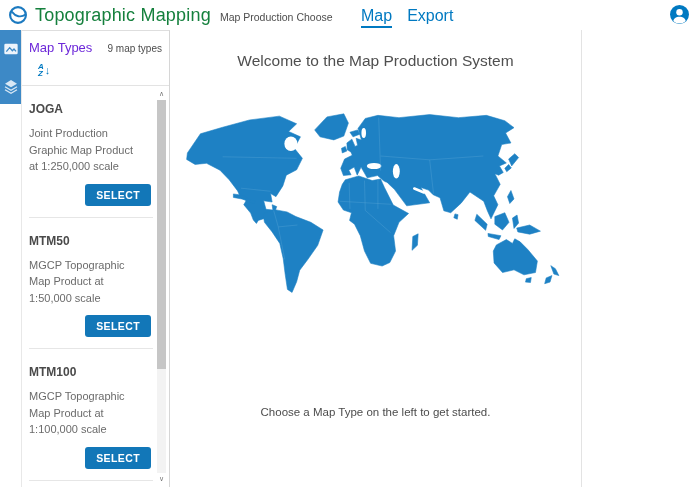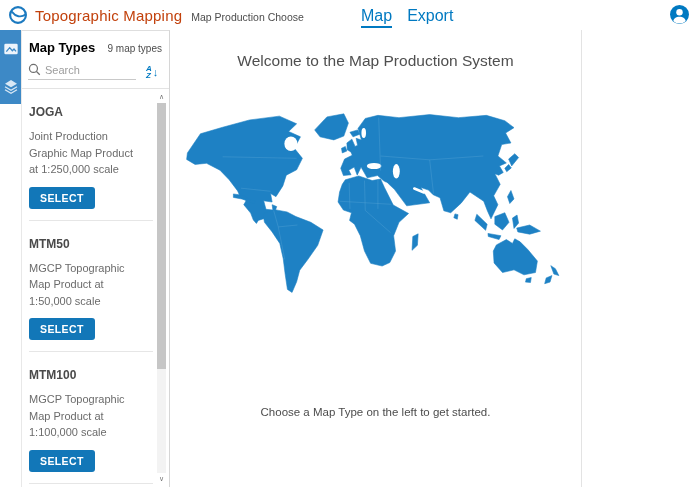--- a/index.html
+++ b/index.html
@@ -2,56 +2,56 @@
 <html><head>
 <meta charset="utf-8">
 <style>
   * { margin:0; padding:0; box-sizing:border-box; }
   html,body { width:699px; height:487px; background:#fff; overflow:hidden;
               font-family:"Liberation Sans","DejaVu Sans",sans-serif; }
 
   
   .header { height:30px; display:flex; align-items:center; position:relative; background:#fff; }
   .logo { width:20px; height:20px; margin:0 7px 0 8px; flex:0 0 auto; }
-  .app-title { font-size:15px; color:#c2410c; letter-spacing:.2px; }
+  .app-title { font-size:18px; color:#15803d; letter-spacing:.2px; }
   .app-subtitle { font-size:10.5px; color:#4d4d4d; margin-left:9px; padding-top:3px; }
   .tabs { position:absolute; left:361px; top:0; height:30px; display:flex; gap:15px; align-items:center; }
   .tab { font-size:16px; color:#0079c1; cursor:pointer; position:relative; padding:6px 0 5px; }
   .tab.active:after { content:""; position:absolute; left:0; right:0; bottom:2px; height:2px; background:#0079c1; }
   .account { position:absolute; right:10px; top:5px; width:19px; height:19px; }
 
   
   .body { display:flex; height:457px; }
 
   
   .rail { width:22px; border-right:1px solid #e8e8e8; background:#fff; }
   .rail-block { background:#3d89c6; }
   .rail-cell { width:22px; height:37px; display:flex; align-items:center; justify-content:center; cursor:pointer; }
 
   
   .sidebar { width:148px; border-right:1px solid #d6d6d6; border-top:1px solid #dedede;
              display:flex; flex-direction:column; background:#fff; }
   .sb-head { display:flex; align-items:baseline; justify-content:space-between; padding:9px 7px 0 7px; }
-  .sb-title { font-size:13px; font-weight:bold; color:#000000; }
+  .sb-title { font-size:13px; font-weight:normal; color:#6d28d9; }
   .sb-count { font-size:10px; color:#4c4c4c; }
   .search-row { display:flex; align-items:center; padding:8px 6px 0 6px; }
   .search-wrap { display:flex; align-items:center; gap:4px; border-bottom:1px solid #c9c9c9;
                  padding-bottom:3px; width:108px; }
   .search-input { border:none; outline:none; width:84px; font-size:11px; color:#4c4c4c;
                   font-family:"Liberation Sans","DejaVu Sans",sans-serif; }
   .search-input::placeholder { color:#9d9d9d; }
   .sort { display:flex; align-items:center; margin-left:10px; cursor:pointer; color:#0079c1; }
   .sort .az { display:flex; flex-direction:column; line-height:7px; font-size:8px; font-weight:bold; font-style:normal; }
   .sort .arr { font-size:11px; margin-left:1px; }
   .sb-divider { border-top:1px solid #e3e3e3; margin-top:8px; }
 
   .list { position:relative; flex:1; overflow:hidden; padding:0 16px 0 7px; }
   .item-name { font-size:12px; font-weight:bold; color:#4a4a4a; margin:16px 0 0 0; }
   .item-desc { font-size:11px; color:#6b6b6b; line-height:1.5; margin-top:9px; width:112px; }
-  .item-actions { display:flex; justify-content:flex-start; margin:9px 2px 11px 0; }
+  .item-actions { display:flex; justify-content:flex-end; margin:9px 2px 11px 0; }
   .select-btn { background:#1277b8; color:#fff; border:none; border-radius:3px; font-size:10.5px;
                 font-weight:bold; letter-spacing:.4px; padding:5px 11px; cursor:pointer;
                 font-family:"Liberation Sans","DejaVu Sans",sans-serif; }
   .item-divider { border-top:1px solid #e6e6e6; margin-top:2px; }
 
   
   .scrollbar { position:absolute; top:2px; right:2px; bottom:2px; width:11px; display:flex;
                flex-direction:column; align-items:center; }
   .scroll-arrow { font-size:7px; color:#767676; height:12px; line-height:12px; cursor:pointer; }
   .scroll-track { flex:1; width:9px; background:#f3f3f3; position:relative; }
@@ -112,27 +112,20 @@
     </div>
   </div>
 
   <div class="sidebar">
     <div class="sb-head">
       <span class="sb-title">Map Types</span>
       <span class="sb-count">9 map types</span>
     </div>
 
     <div class="search-row">
-      <div class="search-wrap">
-        <svg width="13" height="13" viewBox="0 0 15 15">
-          <circle cx="6.3" cy="6.3" r="4.6" fill="none" stroke="#6e6e6e" stroke-width="1.4"></circle>
-          <line x1="9.8" y1="9.8" x2="13.6" y2="13.6" stroke="#6e6e6e" stroke-width="1.4"></line>
-        </svg>
-        <input class="search-input" type="text" placeholder="Search" style="">
-      </div>
       <span class="sort">
         <span class="az">
           <i>A</i>
           <i>Z</i>
         </span>
         <span class="arr">↓</span>
       </span>
     </div>
     <div class="sb-divider"></div>
 

